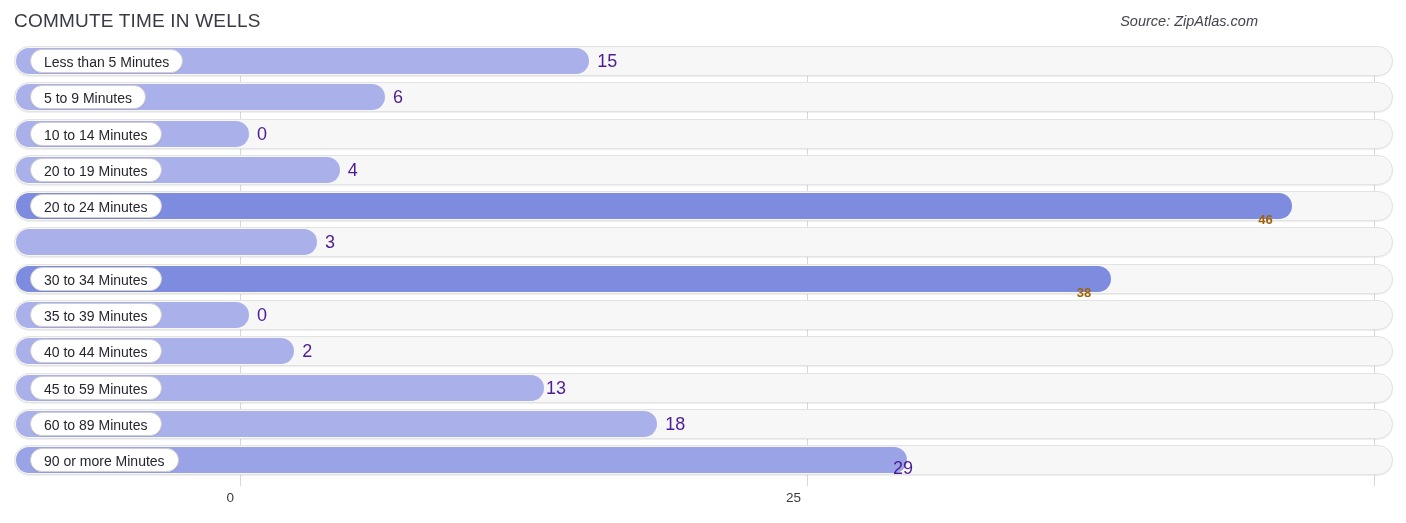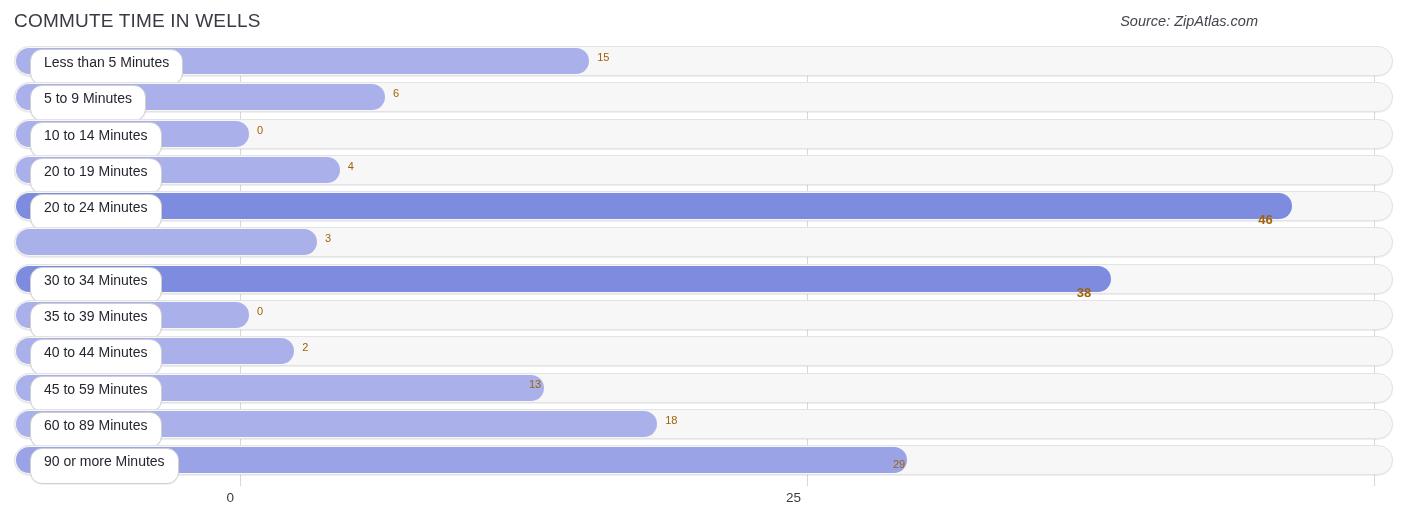--- a/index.html
+++ b/index.html
@@ -99,41 +99,41 @@
     border-radius: 13px;
     background: #aab0ea;
   }
   .bar.dark  { background: #7e8cdf; }
   .bar.mid   { background: #99a3e6; }
 
   
   .value-out {
     position: absolute;
     top: 5px;
-    font-size: 11px;
-    color: #a16207;
+    font-size: 18px;
+    color: #4c1d95;
     white-space: nowrap;
   }
   
   .value-in {
     position: absolute;
     top: 21px;
     font-size: 13px;
     color: #a16207;
     white-space: nowrap;
     font-weight: 600;
     text-align: right;
   }
 
   
   .label-pill {
     position: absolute;
     left: 30px;
     top: 3px;
-    height: 36px;
+    height: 24px;
     line-height: 24px;
     padding: 0 13px;
     box-sizing: border-box;
     background: #ffffff;
     border: 1px solid #cfcfcf;
     border-radius: 12px;
     font-size: 14px;
     color: #262630;
     white-space: nowrap;
     box-shadow: 0 1px 1px rgba(0,0,0,0.06);
@@ -220,21 +220,21 @@
       </div>
       <div class="row">
         <div class="track"></div>
         <div class="bar" style="width: 278.36px;"></div>
         <div class="value-out" style="left: 302.36px;">2</div>
         <div class="label-pill">40 to 44 Minutes</div>
       </div>
       <div class="row">
         <div class="track"></div>
         <div class="bar" style="width: 527.84px;"></div>
-        <div class="value-out" style="left: 529px;">13</div>
+        <div class="value-out" style="left: 546px;">13</div>
         <div class="label-pill">45 to 59 Minutes</div>
       </div>
       <div class="row">
         <div class="track"></div>
         <div class="bar" style="width: 641.24px;"></div>
         <div class="value-out" style="left: 665.24px;">18</div>
         <div class="label-pill">60 to 89 Minutes</div>
       </div>
       <div class="row">
         <div class="track"></div>

